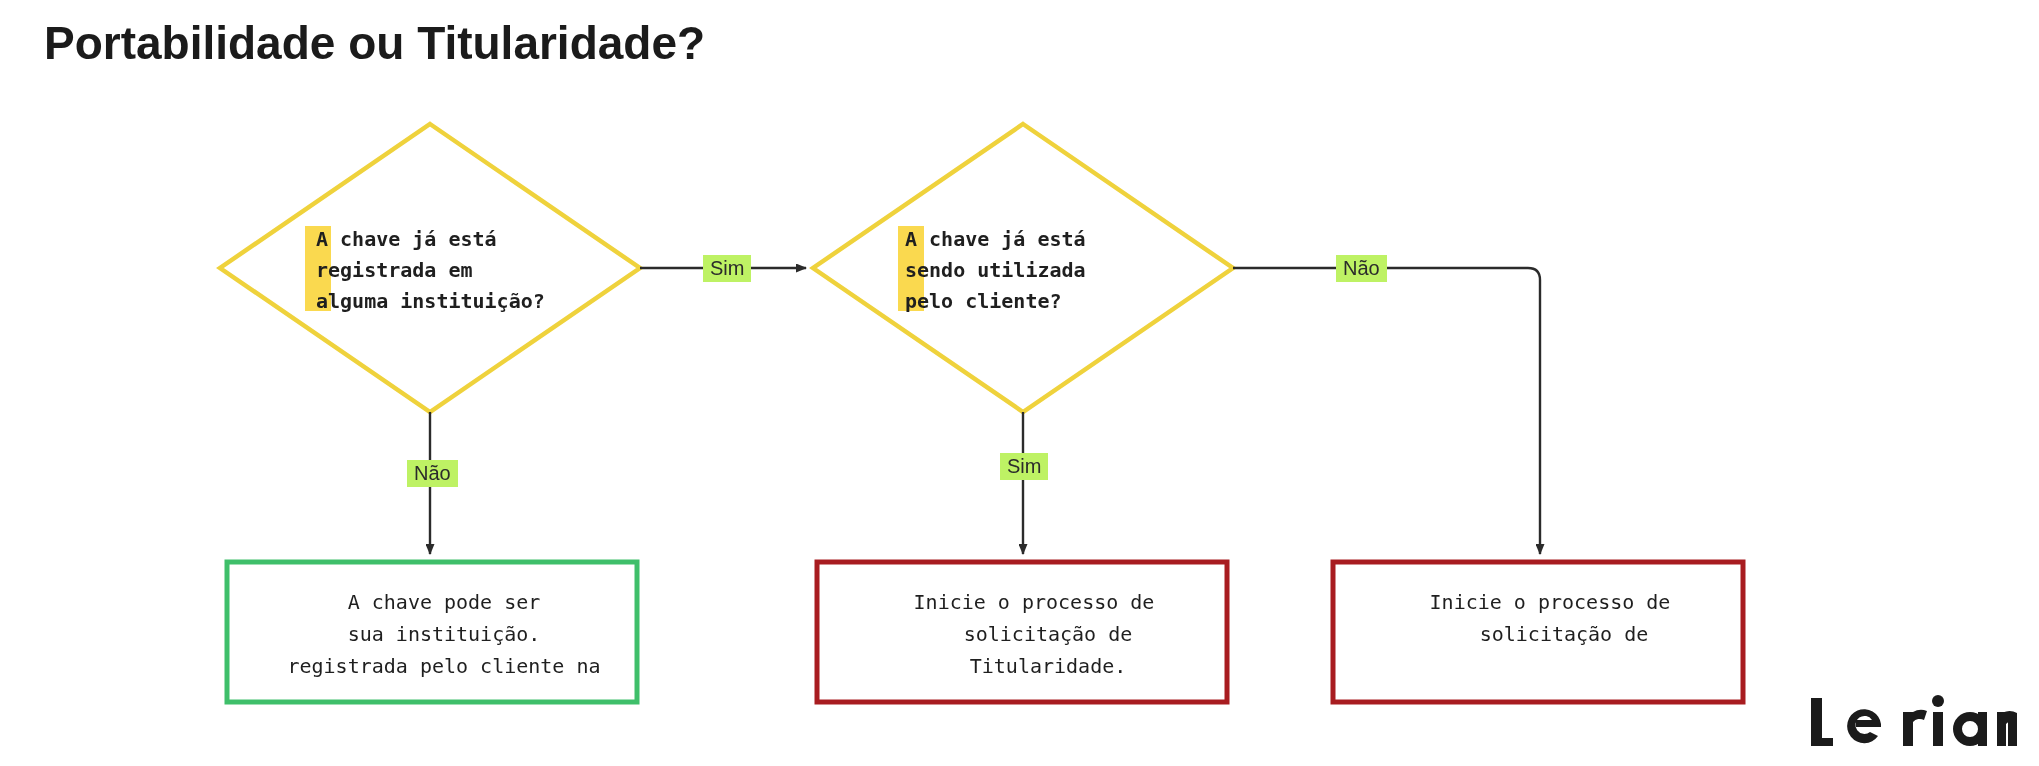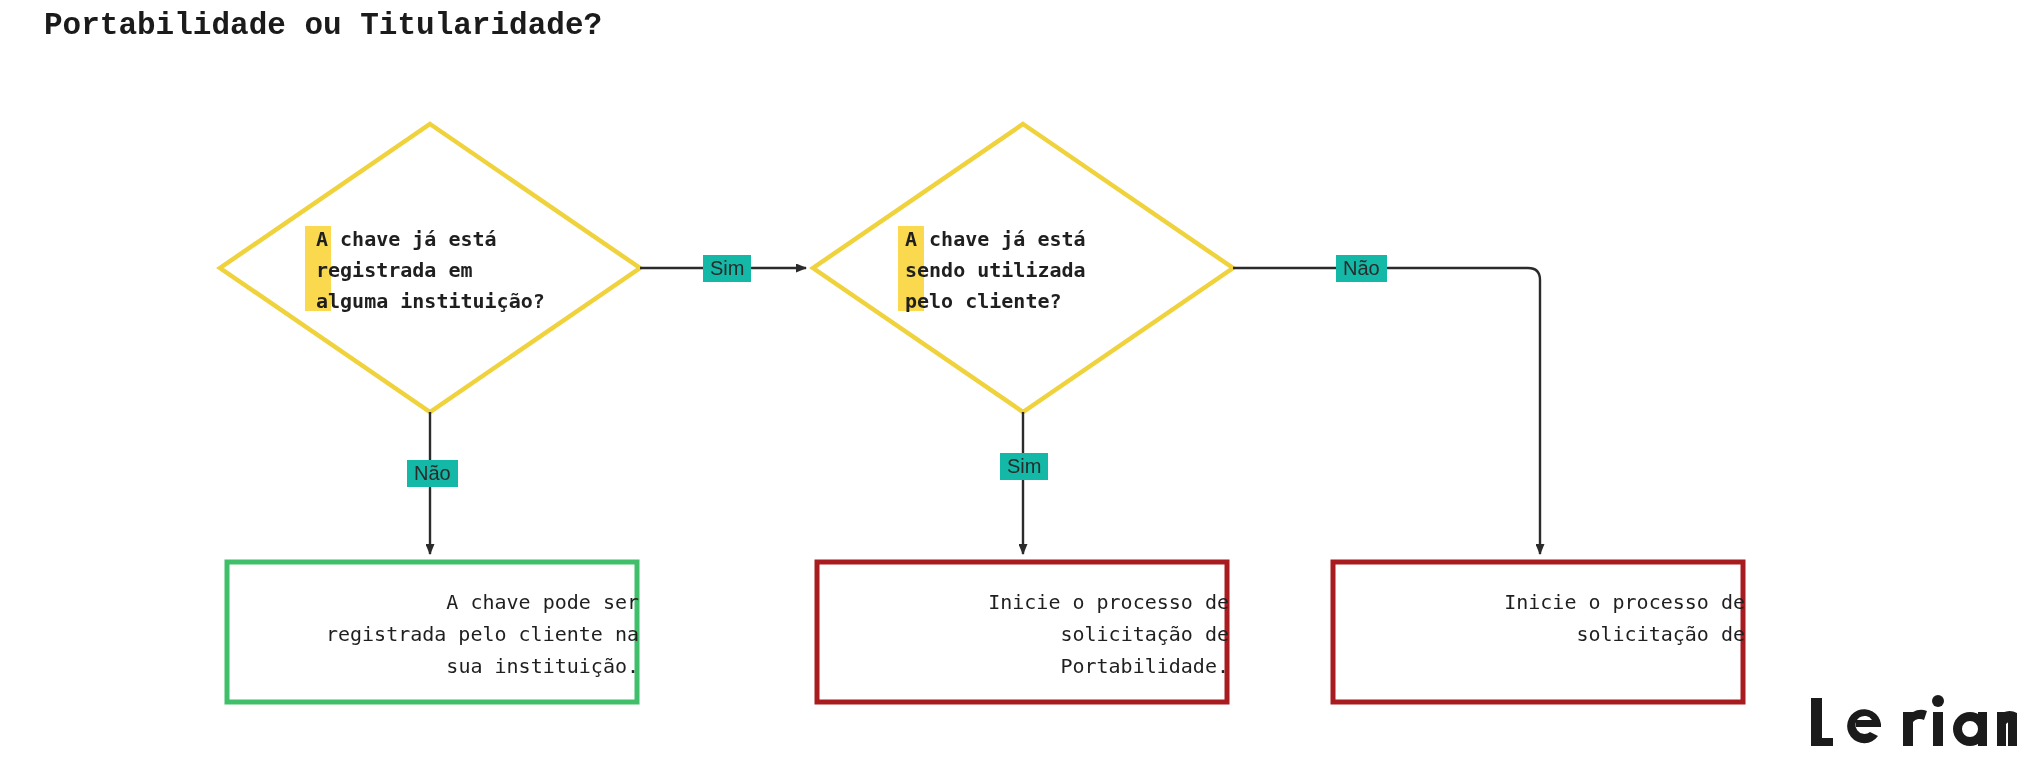--- a/index.html
+++ b/index.html
@@ -15,23 +15,23 @@
     width: 2039px;
     height: 766px;
     background: #ffffff;
     overflow: hidden;
   }
 
   
   #page-title {
     position: absolute;
     left: 44px;
-    top: 8px;
-    font-family: Liberation Mono, monospace;
-    font-size: 31px;
+    top: 16px;
+    font-family: Liberation Sans, sans-serif;
+    font-size: 46px;
     font-weight: bold;
     letter-spacing: 0px;
     color: #1b1b1b;
     white-space: nowrap;
   }
 
   
   #diagram-svg {
     position: absolute;
     left: 0;
@@ -54,35 +54,35 @@
   #decision-1-text { left: 316px; top: 224px; width: 300px; }
   #decision-2-text { left: 905px; top: 224px; width: 300px; }
 
   
   .box-text {
     position: absolute;
     font-family: "DejaVu Sans Mono", monospace;
     font-size: 20px;
     line-height: 32px;
     color: #1f1f1f;
-    text-align: right;
+    text-align: center;
   }
   #outcome-1-text { left: 249px; top: 586px; width: 390px; }
   #outcome-2-text { left: 839px; top: 586px; width: 390px; }
   #outcome-3-text { left: 1355px; top: 586px; width: 390px; }
   .box-text .strong { font-weight: normal; margin-left: 28px; }
   .box-text .line { display: block; }
 
   
   .edge-label {
     position: absolute;
     font-family: "Liberation Sans", sans-serif;
     font-size: 20px;
     color: #2b2b2b;
-    background: #14b8a6;
+    background: #bef264;
     padding: 2px 7px;
     white-space: nowrap;
   }
   #edge-label-sim-1  { left: 703px; top: 255px; }
   #edge-label-nao-1  { left: 407px; top: 460px; }
   #edge-label-sim-2  { left: 1000px; top: 453px; }
   #edge-label-nao-2  { left: 1336px; top: 255px; }
 
   
   #brand-logo {
@@ -131,28 +131,28 @@
   <div class="decision-text" id="decision-1-text">A chave já está
 registrada em
 alguma instituição?</div>
 
   <div class="decision-text" id="decision-2-text">A chave já está
 sendo utilizada
 pelo cliente?</div>
 
   <div class="box-text" id="outcome-1-text">
     <span class="line">A chave pode ser</span>
+    <span class="line">sua instituição.</span>
     <span class="line">registrada pelo cliente na</span>
-    <span class="line">sua instituição.</span>
   </div>
 
   <div class="box-text" id="outcome-2-text">
     <span class="line">Inicie o processo de</span>
     <span class="line strong">solicitação de</span>
-    <span class="line"><span class="strong">Portabilidade</span><span>.</span></span>
+    <span class="line"><span class="strong">Titularidade</span><span>.</span></span>
   </div>
 
   <div class="box-text" id="outcome-3-text">
     <span class="line">Inicie o processo de</span>
     <span class="line strong">solicitação de</span>
   </div>
 
   <div class="edge-label" id="edge-label-sim-1">Sim</div>
 
   <div class="edge-label" id="edge-label-nao-1">Não</div>

